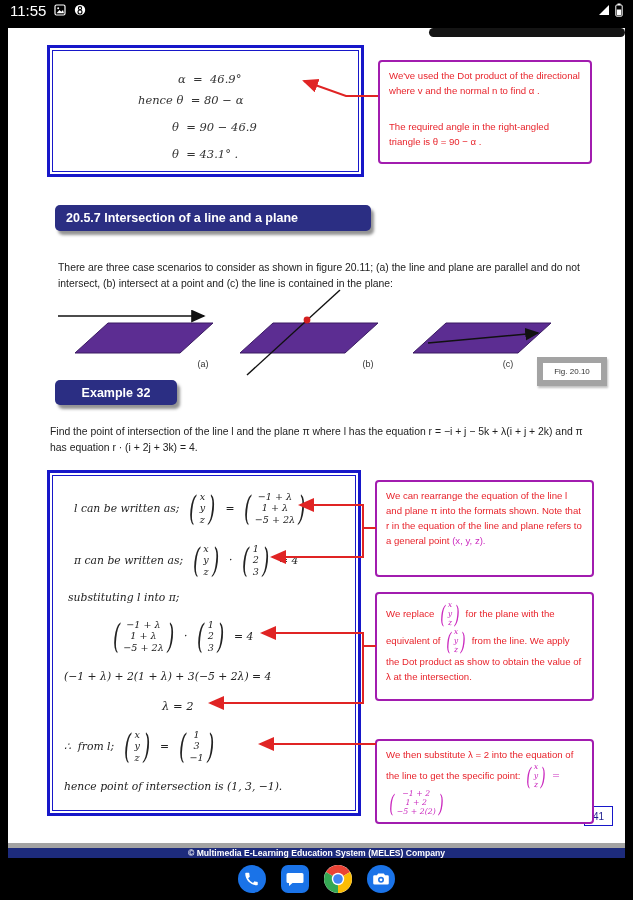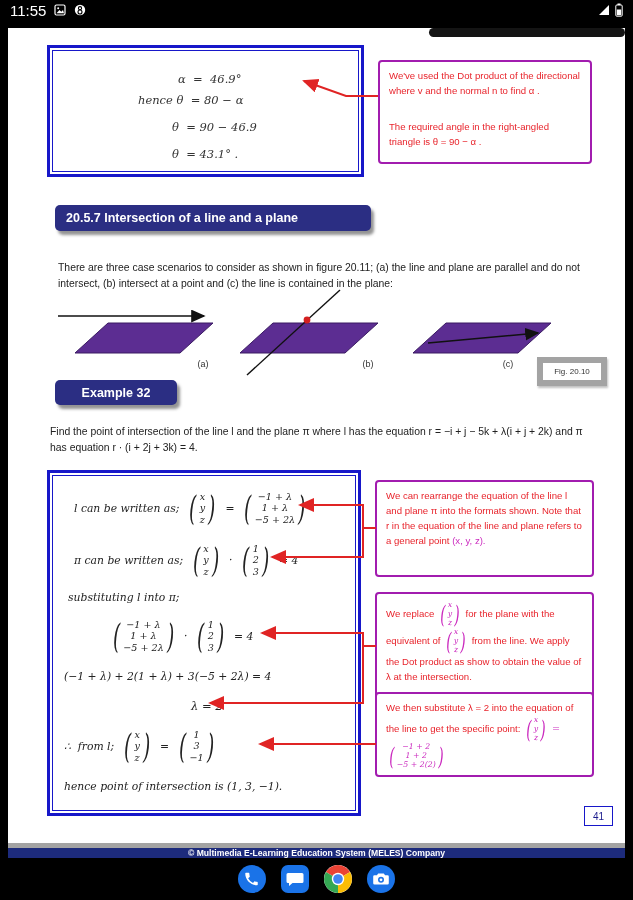--- a/index.html
+++ b/index.html
@@ -22,21 +22,21 @@
   .mathbox::before{content:"";position:absolute;inset:2px;border:1px solid #1717c9;pointer-events:none;}
   .deriv{left:39px;top:17px;width:317px;height:132px;font-family:"DejaVu Serif",serif;
     font-style:italic;font-size:11.5px;color:#333;}
   .deriv span{position:absolute;white-space:pre;}
 
   .note{position:absolute;border:2px solid #a21caf;border-radius:4px;background:#fff;color:#e8242c;
     font-size:9.6px;line-height:1.55;padding:7px 9px;box-sizing:border-box;z-index:3;}
   .note0{left:370px;top:32px;width:214px;height:104px;}
   .note1{left:367px;top:452px;width:219px;height:97px;}
   .note2{left:367px;top:564px;width:219px;height:109px;}
-  .note3{left:367px;top:664px;width:219px;height:85px;}
+  .note3{left:367px;top:711px;width:219px;height:85px;}
   .note .cvec{color:#cb2bbf;font-family:"DejaVu Serif",serif;font-style:italic;}
   .mag{color:#cb2bbf;}
 
   .navy{position:absolute;background:#2b2e83;color:#fff;font-weight:bold;border-radius:5px;
     box-shadow:3px 4px 3px rgba(60,60,60,.55);display:flex;align-items:center;z-index:2;}
   .hdr1{left:47px;top:177px;width:316px;height:26px;font-size:12.5px;padding-left:11px;box-sizing:border-box;}
   .hdr2{left:47px;top:352px;width:122px;height:25px;font-size:12.5px;justify-content:center;}
 
   .para{position:absolute;font-size:10.4px;color:#222;line-height:1.5;margin:0;z-index:2;}
   .intro{left:50px;top:232px;width:550px;}
@@ -179,21 +179,21 @@
         <span class="cvec big"><span class="paren">(</span><span class="col"><span>−1 + λ</span><span>1 + λ</span><span>−5 + 2λ</span></span><span class="paren">)</span></span>
         <span>·</span>
         <span class="cvec big"><span class="paren">(</span><span class="col"><span>1</span><span>2</span><span>3</span></span><span class="paren">)</span></span>
         <span>= 4</span>
       </div>
 
       <div class="srow" style="top:197px;left:14px;">
         <span>(−1 + λ) + 2(1 + λ) + 3(−5 + 2λ) = 4</span>
       </div>
 
-      <div class="srow" style="top:226px;left:112px;font-size:11.5px;margin-left:29px;">
+      <div class="srow" style="top:226px;left:112px;font-size:11.5px;">
         <span>λ = 2</span>
       </div>
 
       <div class="srow" style="top:256px;left:14px;">
         <span>∴  from l;</span>
         <span class="cvec big"><span class="paren">(</span><span class="col"><span>x</span><span>y</span><span>z</span></span><span class="paren">)</span></span>
         <span>=</span>
         <span class="cvec big"><span class="paren">(</span><span class="col"><span>1</span><span>3</span><span>−1</span></span><span class="paren">)</span></span>
       </div>
 

